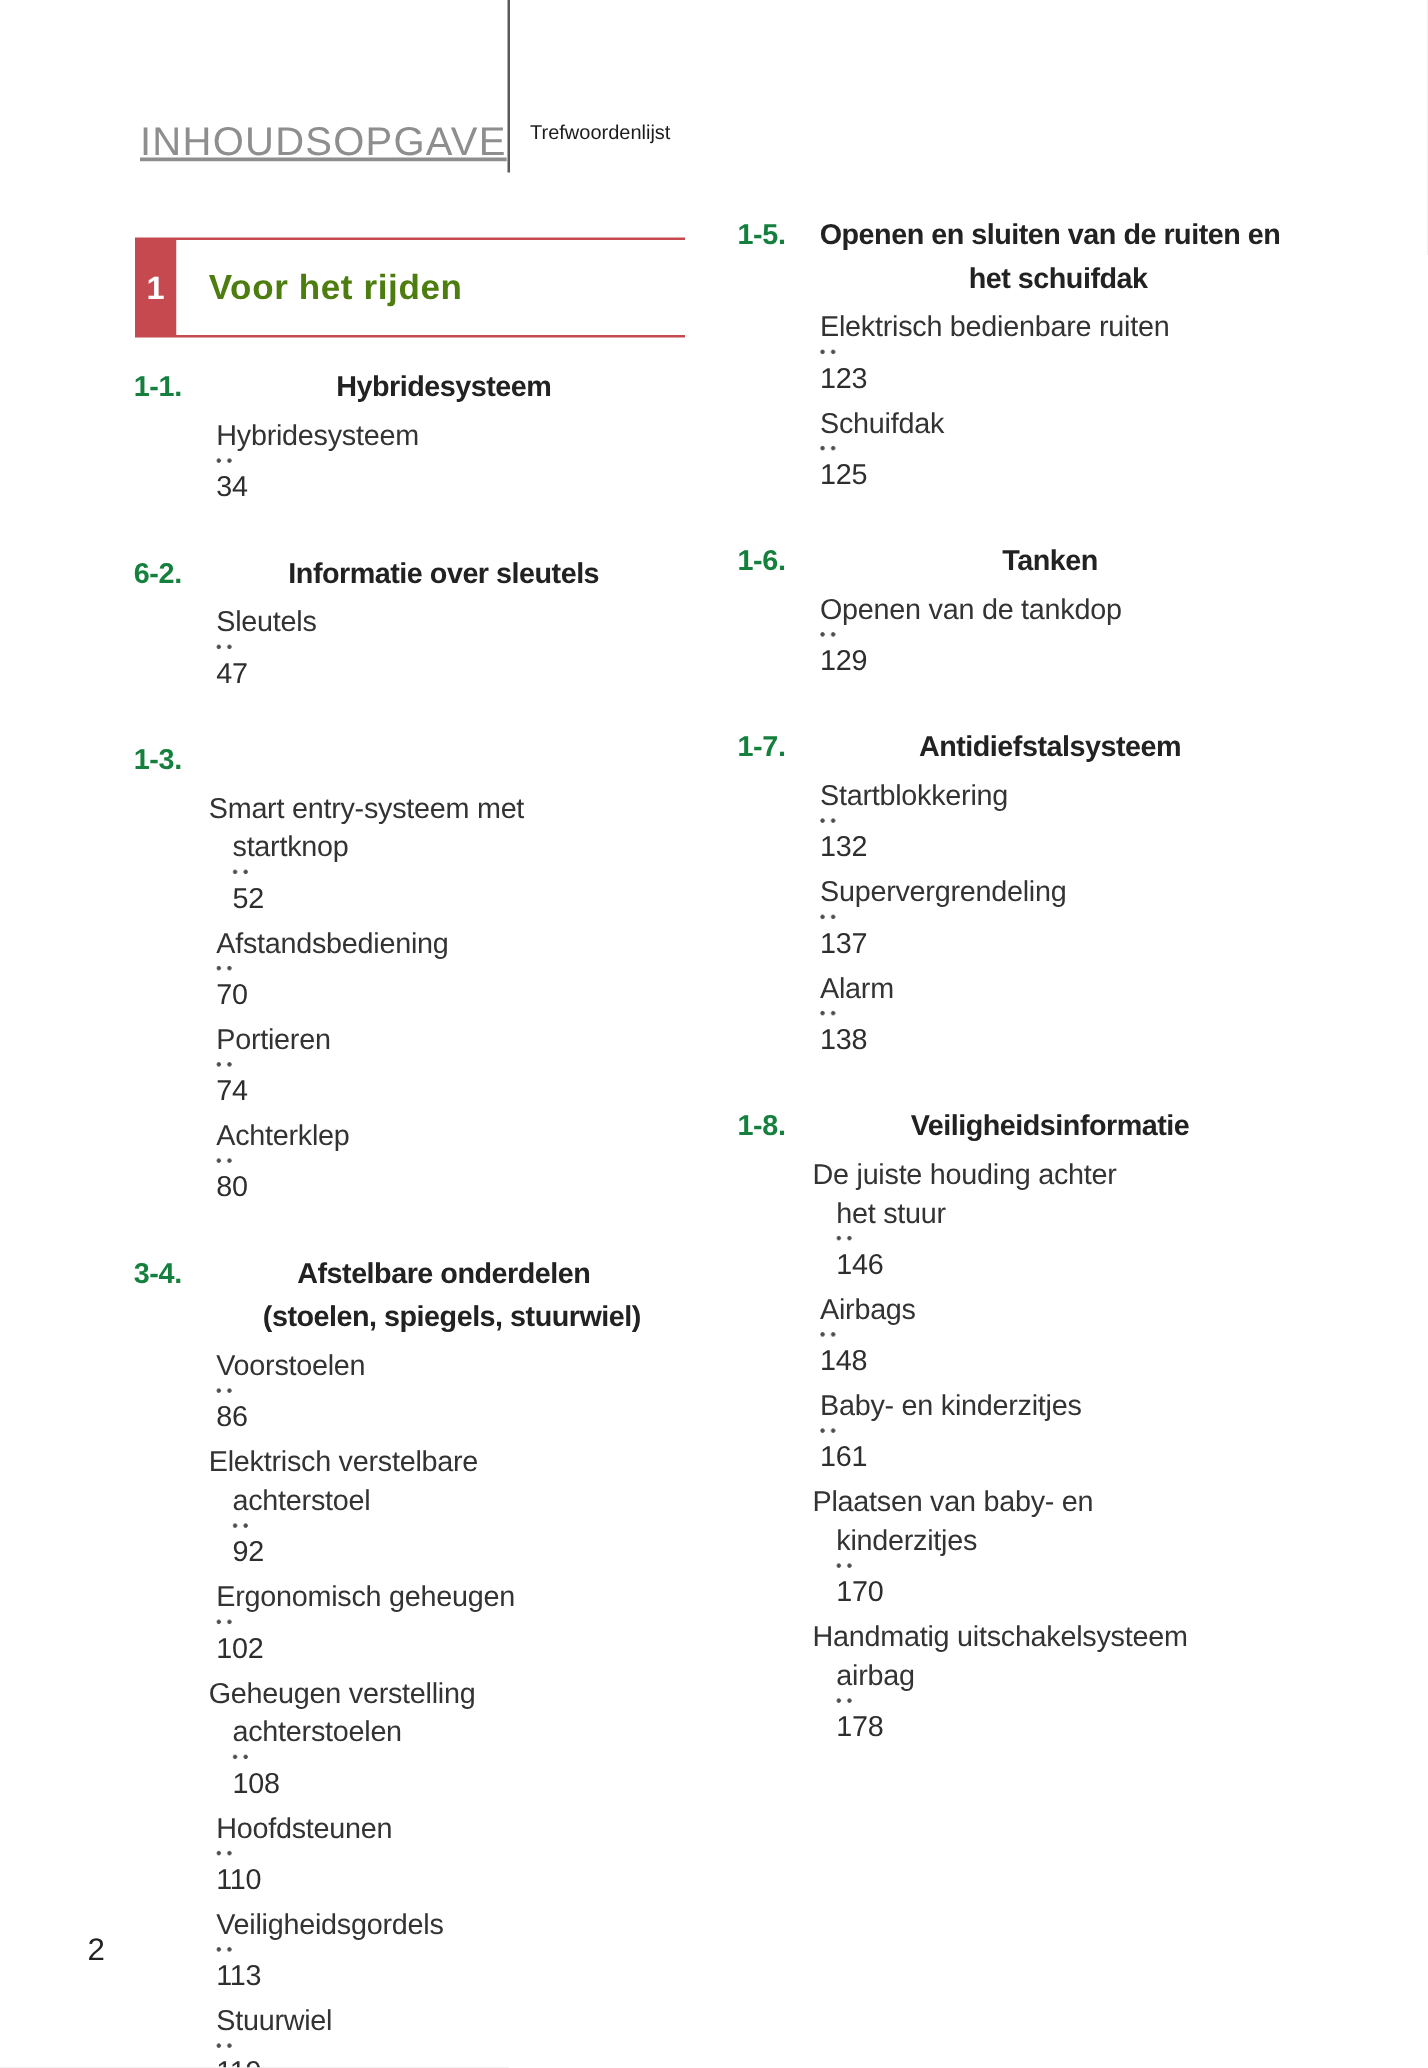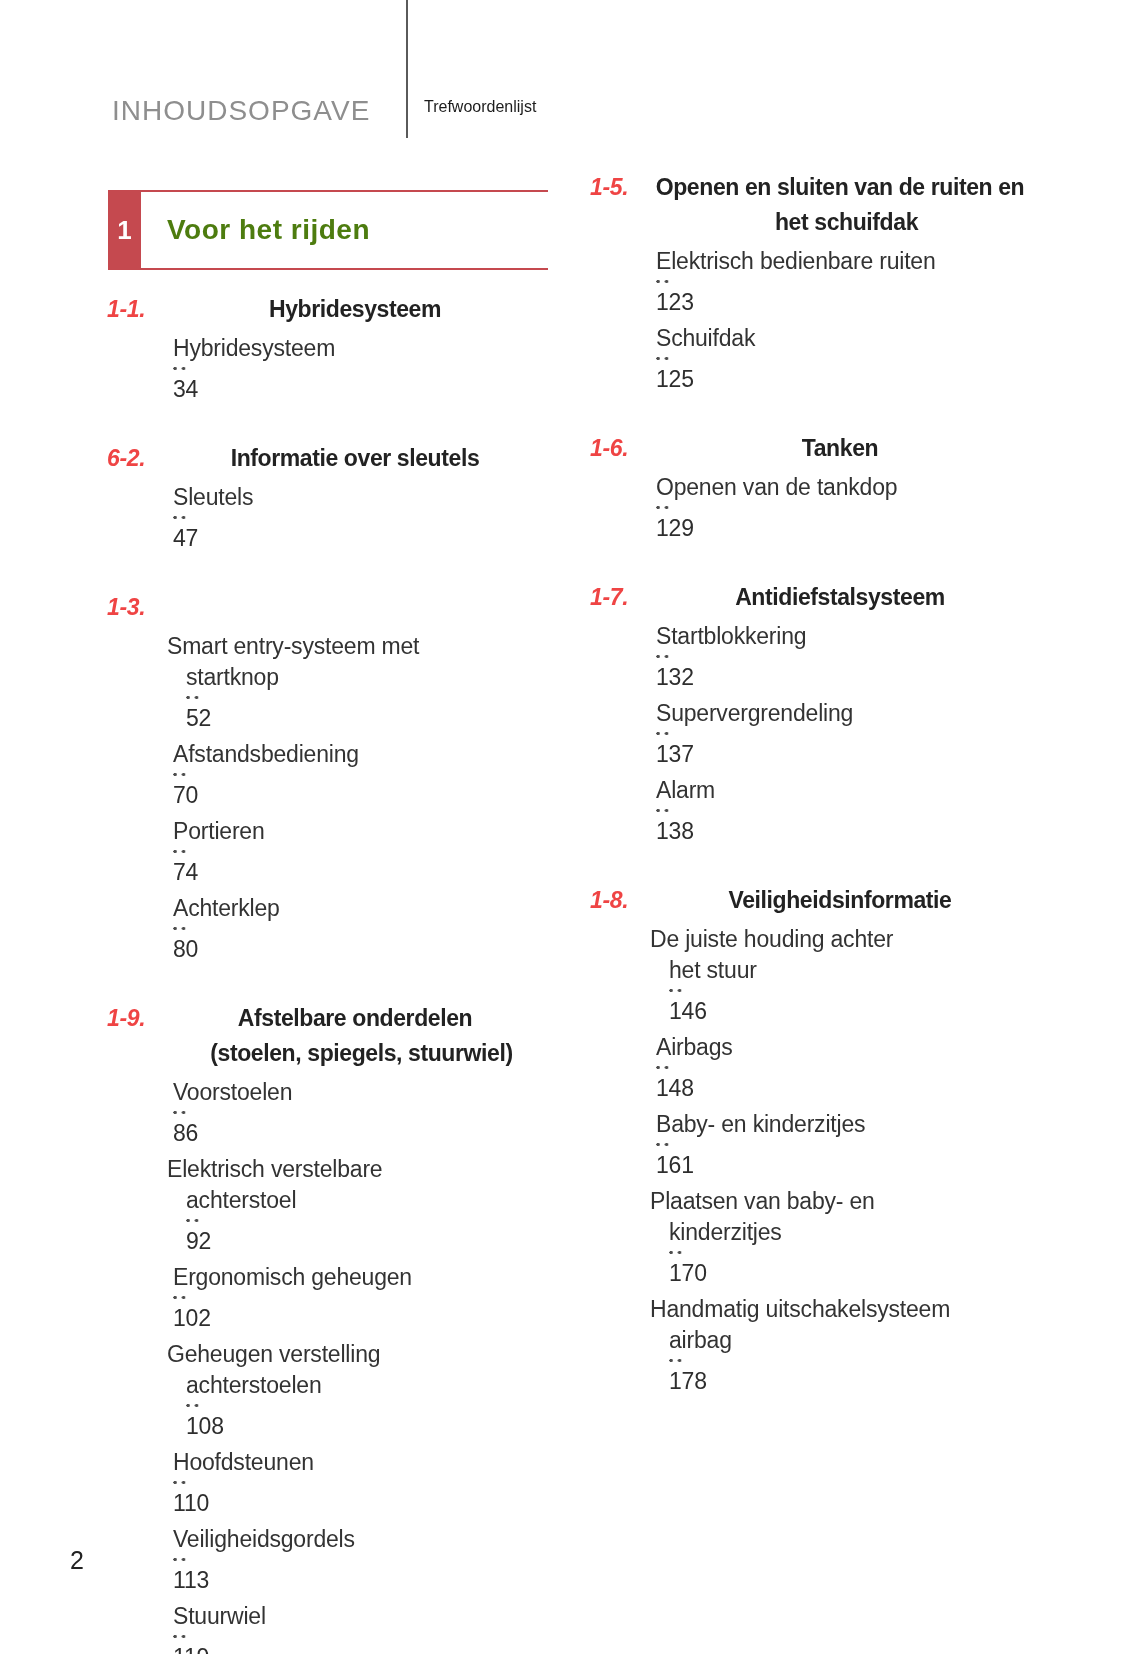--- a/index.html
+++ b/index.html
@@ -8,21 +8,21 @@
     width: 1142px; height: 1654px;
     background: #ffffff;
     font-family: "Liberation Sans", sans-serif;
     color: #333;
     overflow: hidden;
     margin: 0 auto;
   }
   
   .hdr-left {
     position: absolute; left: 112px; top: 95px;
-    font-size: 28px; letter-spacing: 1px; color: #8e8e8e;
+    font-size: 32px; letter-spacing: 1px; color: #8e8e8e; text-decoration: underline;
   }
   .hdr-divider {
     position: absolute; left: 406px; top: 0;
     width: 2px; height: 138px; background: #5a5a5a;
   }
   .hdr-right {
     position: absolute; left: 424px; top: 98px;
     font-size: 16px; color: #1c1c1c;
   }
   
@@ -43,21 +43,21 @@
     font-size: 28px; font-weight: 700; letter-spacing: 0.5px; color: #4d7c0f;
   }
   
   .col { position: absolute; }
   .col-left  { left: 107px; top: 292px; width: 436px; }
   .col-right { left: 590px; top: 170px; width: 440px; }
   .toc-section + .toc-section { margin-top: 34px; }
   .sec-head { display: flex; margin-bottom: 3px; }
   .sec-num {
     flex: 0 0 60px; font-size: 23px; font-weight: 700;
-    color: #ef4444; line-height: 35px; letter-spacing: -0.3px; font-style: italic;
+    color: #15803d; line-height: 35px; letter-spacing: -0.3px;
   }
   .sec-title { flex: 1; text-align: center; }
   .tline {
     font-size: 23px; font-weight: 700; color: #222;
     line-height: 35px; letter-spacing: -0.4px; white-space: nowrap;
   }
   .tline.cont { padding-left: 13px; }
   .entries { margin-left: 60px; }
   .eline {
     line-height: 36px; font-size: 23px; color: #333;
@@ -163,21 +163,21 @@
             <span class="elabel">Achterklep</span>
             <span class="leader"></span>
             <span class="epage">80</span>
           </div>
         </div>
       </div>
     </div>
 
     <div class="toc-section">
       <div class="sec-head">
-        <span class="sec-num">1-9.</span>
+        <span class="sec-num">3-4.</span>
         <div class="sec-title">
           <div class="tline">Afstelbare onderdelen</div>
           <div class="tline cont">(stoelen, spiegels, stuurwiel)</div>
         </div>
       </div>
       <div class="entries">
         <div class="entry">
           <div class="eline leadered">
             <span class="elabel">Voorstoelen</span>
             <span class="leader"></span>

